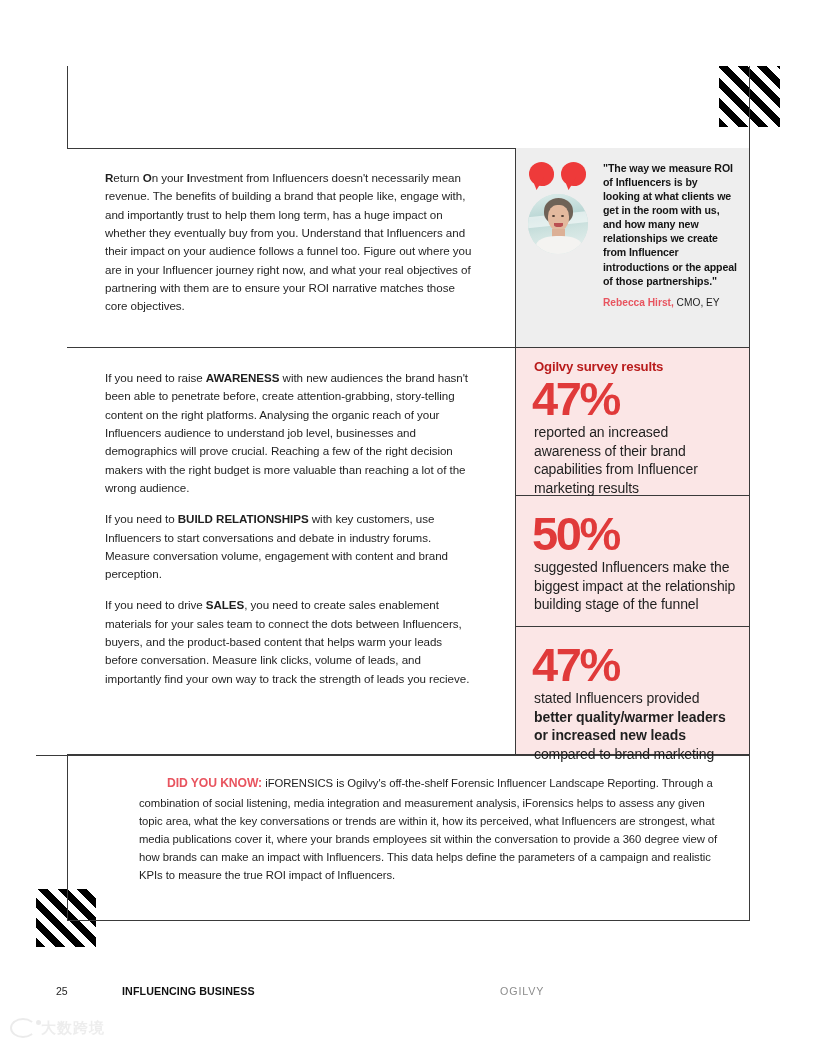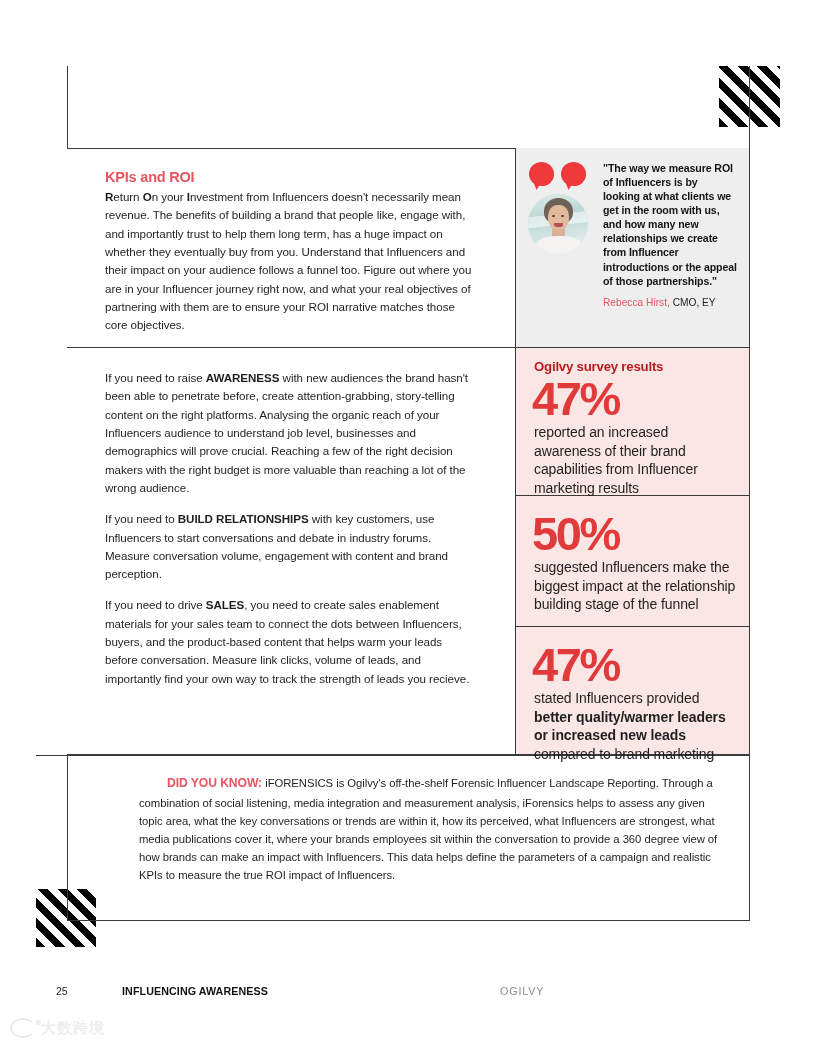--- a/index.html
+++ b/index.html
@@ -219,21 +219,21 @@
     color: #141414;
     letter-spacing: -0.1px;
   }
   .quote-attrib {
     margin: 9px 0 0 0;
     font-size: 10.2px;
     line-height: 1.25;
     color: #1f1f1f;
     white-space: nowrap;
   }
-  .quote-attrib .name { color: #E8545F; font-weight: normal; }
+  .quote-attrib .name { color: #E8545F; font-weight: bold; }
 
   
   .stat-box {
     background: #FBE6E6;
     box-sizing: border-box;
     border-bottom: 1px solid #3a3a3a;
     border-right: 1px solid #3a3a3a;
     padding: 9px 13px 10px 18px;
     position: relative;
   }
@@ -362,21 +362,20 @@
 <div class="rule" id="rule-left-bottom"></div>
 <div class="rule" id="rule-right-bottom"></div>
 <div class="rule" id="rule-bottom-long"></div>
 <div class="rule" id="rule-bottom-close"></div>
 
 <div id="content-grid">
 
   <div class="col-left">
 
     <div class="cell-kpis">
-      <h2 class="section-head">KPIs and ROI</h2>
       <p class="body-text"><span class="b">R</span><span>eturn </span><span class="b">O</span><span>n your </span><span class="b">I</span><span>nvestment from Influencers doesn't necessarily mean revenue. The benefits of building a brand that people like, engage with, and importantly trust to help them long term, has a huge impact on whether they eventually buy from you. Understand that Influencers and their impact on your audience follows a funnel too. Figure out where you are in your Influencer journey right now, and what your real objectives of partnering with them are to ensure your ROI narrative matches those core objectives.</span></p>
     </div>
 
     <div class="cell-howto">
 
       <p class="body-text"><span>If you need to raise </span><span class="b">AWARENESS</span><span> with new audiences the brand hasn't been able to penetrate before, create attention-grabbing, story-telling content on the right platforms. Analysing the organic reach of your Influencers audience to understand job level, businesses and demographics will prove crucial. Reaching a few of the right decision makers with the right budget is more valuable than reaching a lot of the wrong audience.</span></p>
 
       <p class="body-text"><span>If you need to </span><span class="b">BUILD RELATIONSHIPS</span><span> with key customers, use Influencers to start conversations and debate in industry forums. Measure conversation volume, engagement with content and brand perception.</span></p>
 
       <p class="body-text"><span>If you need to drive </span><span class="b">SALES</span><span>, you need to create sales enablement materials for your sales team to connect the dots between Influencers, buyers, and the product-based content that helps warm your leads before conversation. Measure link clicks, volume of leads, and importantly find your own way to track the strength of leads you recieve.</span></p>
@@ -433,20 +432,20 @@
 
   </div>
 </div>
 
 <div id="didyouknow">
   <p><span class="dyk-label">DID YOU KNOW:</span><span> iFORENSICS is Ogilvy's off-the-shelf Forensic Influencer Landscape Reporting. Through a combination of social listening, media integration and measurement analysis, iForensics helps to assess any given topic area, what the key conversations or trends are within it, how its perceived, what Influencers are strongest, what media publications cover it, where your brands employees sit within the conversation to provide a 360 degree view of how brands can make an impact with Influencers. This data helps define the parameters of a campaign and realistic KPIs to measure the true ROI impact of Influencers.</span></p>
 </div>
 
 <div id="page-footer">
   <span id="footer-pageno">25</span>
-  <span id="footer-title">INFLUENCING AWARENESS</span>
+  <span id="footer-title">INFLUENCING BUSINESS</span>
   <span id="footer-brand">OGILVY</span>
 </div>
 
 <div id="watermark">
   <span class="wm-mark"></span>
   <span class="wm-text">大数跨境</span>
 </div>
 
 </body></html>

